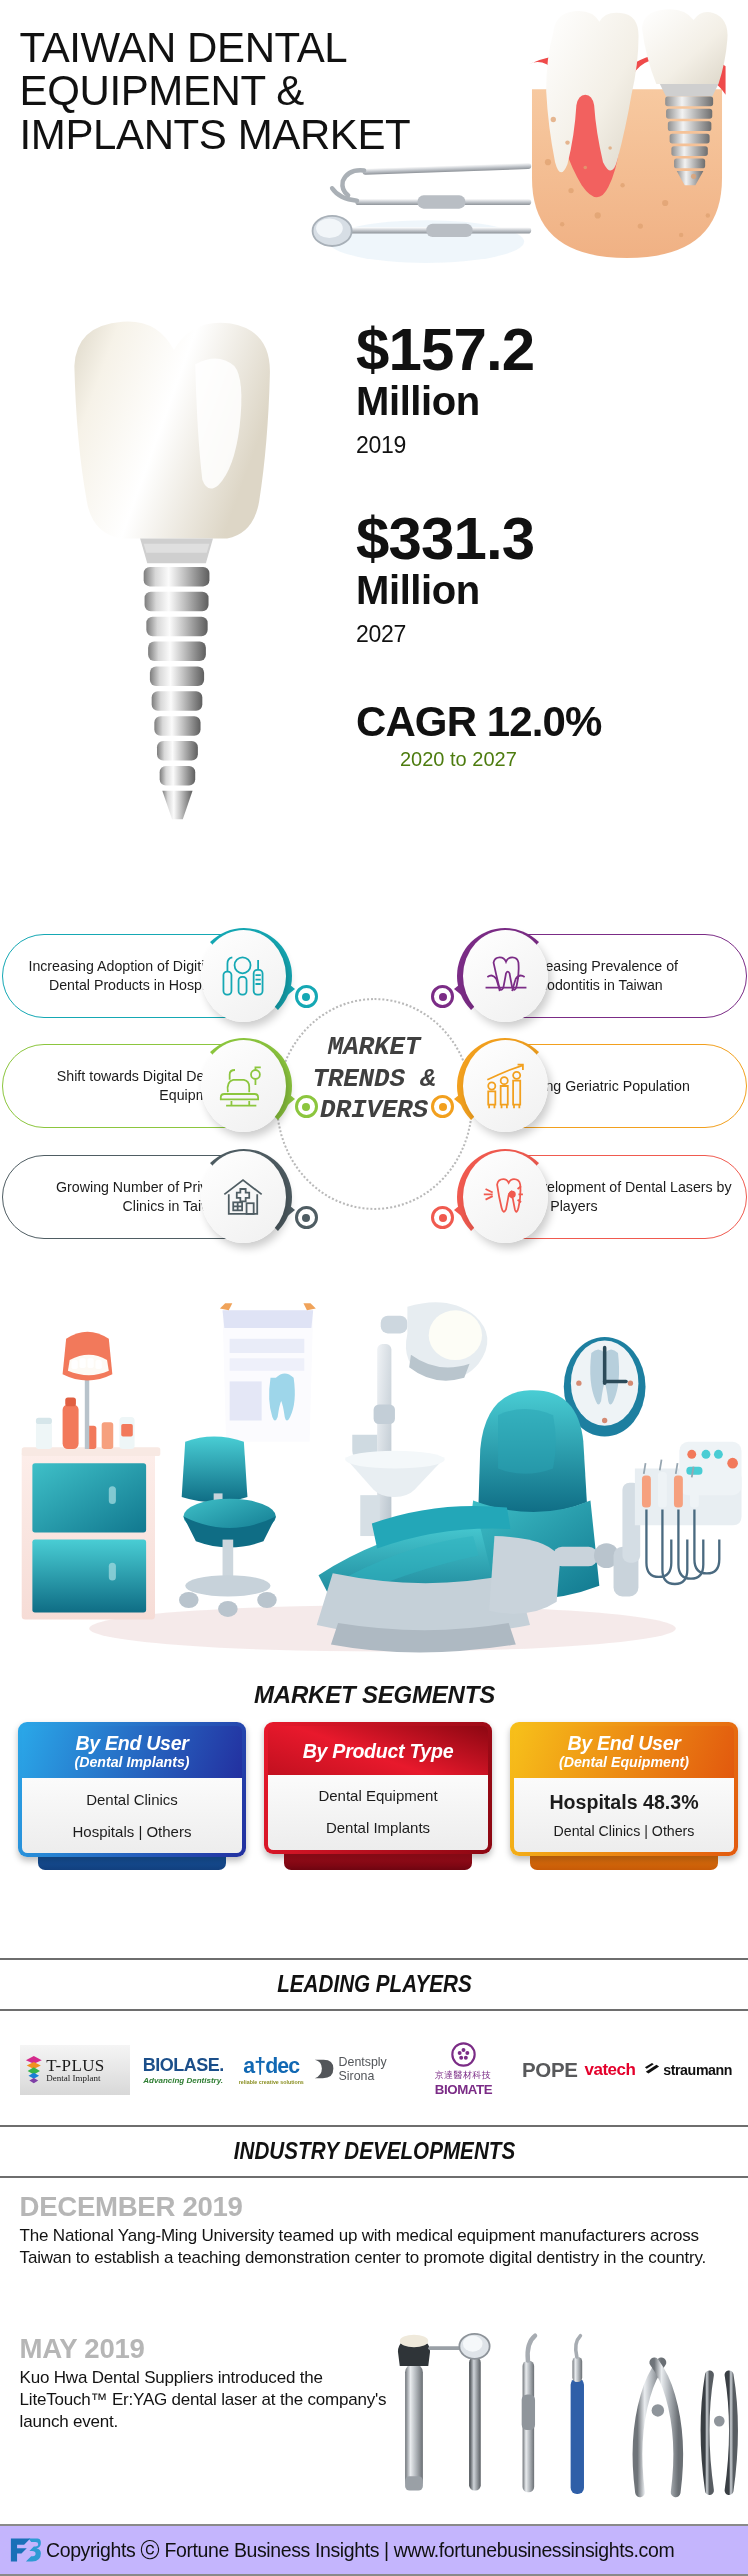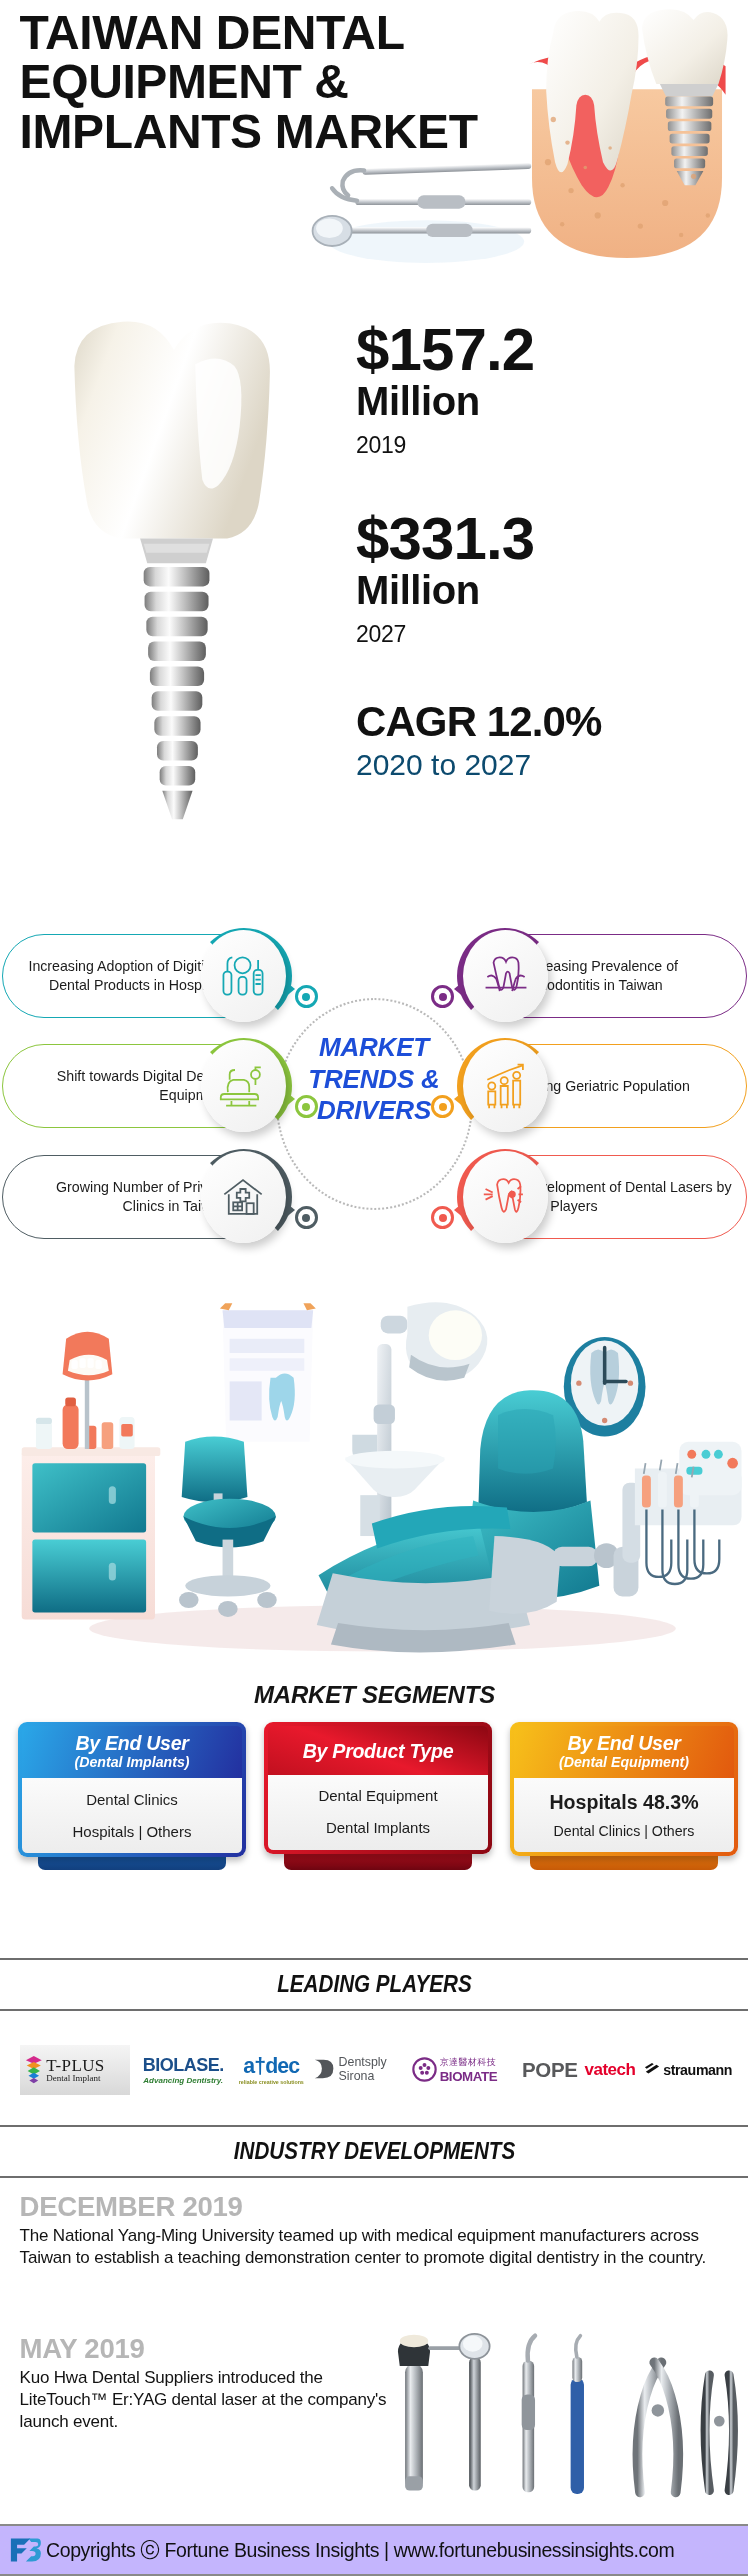--- a/index.html
+++ b/index.html
@@ -13,25 +13,25 @@
     width: 749px;
     height: 2576px;
     background: #ffffff;
     overflow: hidden;
   }
 
   
   .header { position: absolute; top: 0; left: 0; width: 749px; height: 293px; }
   .title {
     position: absolute;
-    left: 19.6px; top: 8px;
+    left: 19.6px; top: 26px;
     width: 498px;
-    font-size: 48px;
+    font-size: 42px;
     line-height: 1.03;
-    font-weight: bold;
+    font-weight: normal;
     letter-spacing: -0.4px;
     color: #111111;
   }
   .hero-anatomy { position: absolute; left: 516px; top: 1.8px; width: 222px; height: 267px; }
   .hero-tools { position: absolute; left: 293px; top: 156px; width: 240px; height: 116px; }
 
   
   .stats { position: absolute; top: 302px; left: 0; width: 749px; height: 605px; }
   .implant-img { position: absolute; left: 44px; top: 9px; width: 258px; height: 542px; }
   .stat-col { position: absolute; left: 356px; top: 18px; width: 382px; }
@@ -39,28 +39,28 @@
     font-size: 60px; font-weight: bold; color: #111111;
     line-height: 1.0; letter-spacing: -0.9px;
   }
   .stat-unit {
     font-size: 40px; font-weight: bold; color: #111111;
     line-height: 1.05; letter-spacing: -0.4px;
   }
   .stat-year { font-size: 23px; color: #111111; margin-top: 10px; letter-spacing: -0.3px; }
   .stat-gap { height: 50px; }
   .cagr-value { font-size: 42px; font-weight: bold; color: #111111; letter-spacing: -0.9px; }
-  .cagr-range { font-size: 30px; color: #0c4a6e; margin-top: 1.8px; }
+  .cagr-range { font-size: 20px; color: #4d7c0f; margin-top: 1.8px; margin-left: 44px; }
 
   
   .trends { position: absolute; top: 916px; left: 0; width: 749px; height: 356px; }
   .trends-center {
     position: absolute; left: 285px; top: 116px; width: 178px; text-align: center;
-    font-size: 26px; font-weight: bold; font-style: italic; color: #1d4ed8;
-    line-height: 1.22; letter-spacing: -0.2px;
+    font-size: 26px; font-weight: bold; font-style: italic; color: #404040;
+    line-height: 1.22; letter-spacing: -0.2px; font-family: Liberation Mono, monospace;
   }
   .dotted-ring {
     position: absolute; left: 276px; top: 82px; width: 197px; height: 212px;
     border: 2.7px dotted #b9b9b9; border-radius: 50%;
   }
   .trend {
     position: absolute; width: 331px; height: 92px;
   }
   .trend .pill {
     position: absolute; top: 3.6px; width: 276px; height: 84px;
@@ -166,21 +166,21 @@
   .biolase .a { font-size: 18px; font-weight: bold; color: #1b4f8a; letter-spacing: -0.5px; }
   .biolase .b { font-size: 8px; font-weight: bold; font-style: italic; color: #2e7d32; }
   
   .adec { text-align: center; width: 69px; }
   .adec .a { font-size: 21.3px; font-weight: bold; color: #1168b3; letter-spacing: -0.9px; }
   .adec .b { font-size: 5.3px; font-weight: bold; color: #8a8f22; }
   
   .dentsply { display: flex; align-items: center; gap: 4.4px; width: 92px; }
   .dentsply .t { font-size: 12.4px; color: #53565a; line-height: 1.05; }
   
-  .biomate { display: flex; align-items: center; gap: 2.7px; width: 103px; }
+  .biomate { display: flex; align-items: center; gap: 2.7px; width: 103px; flex-direction: column; }
   .biomate .t .cn { font-size: 9px; color: #7b2c86; letter-spacing: 0.4px; }
   .biomate .t .en { font-size: 13.3px; font-weight: bold; color: #7b2c86; letter-spacing: -0.4px; }
   
   .pope { font-size: 20.5px; font-weight: bold; color: #58595b; letter-spacing: -0.4px; width: 68px; }
   
   .vatech { font-size: 17px; font-weight: bold; color: #e4002b; letter-spacing: -0.5px; width: 57px; }
   
   .straumann { display:flex; align-items:center; gap:2.7px; width: 105px; }
   .straumann .t { font-size: 14.2px; font-weight: bold; color: #101010; letter-spacing: -0.4px; }
 

